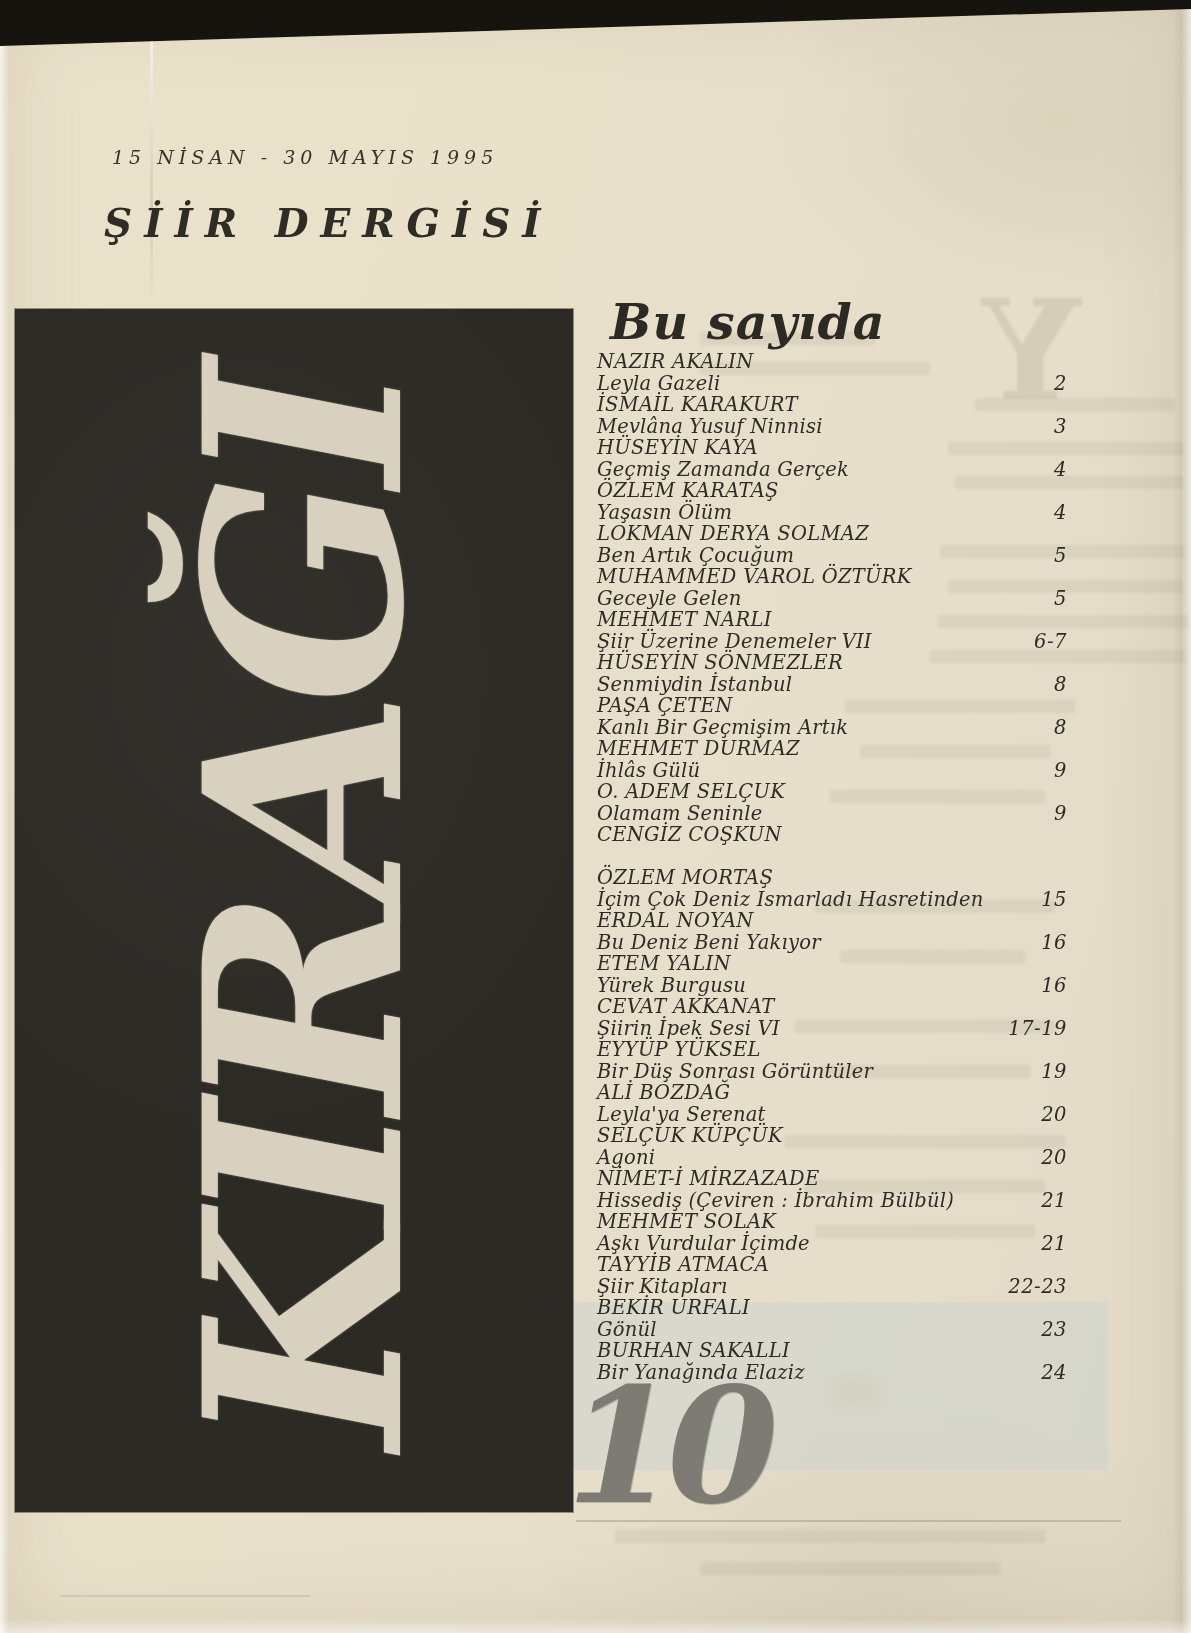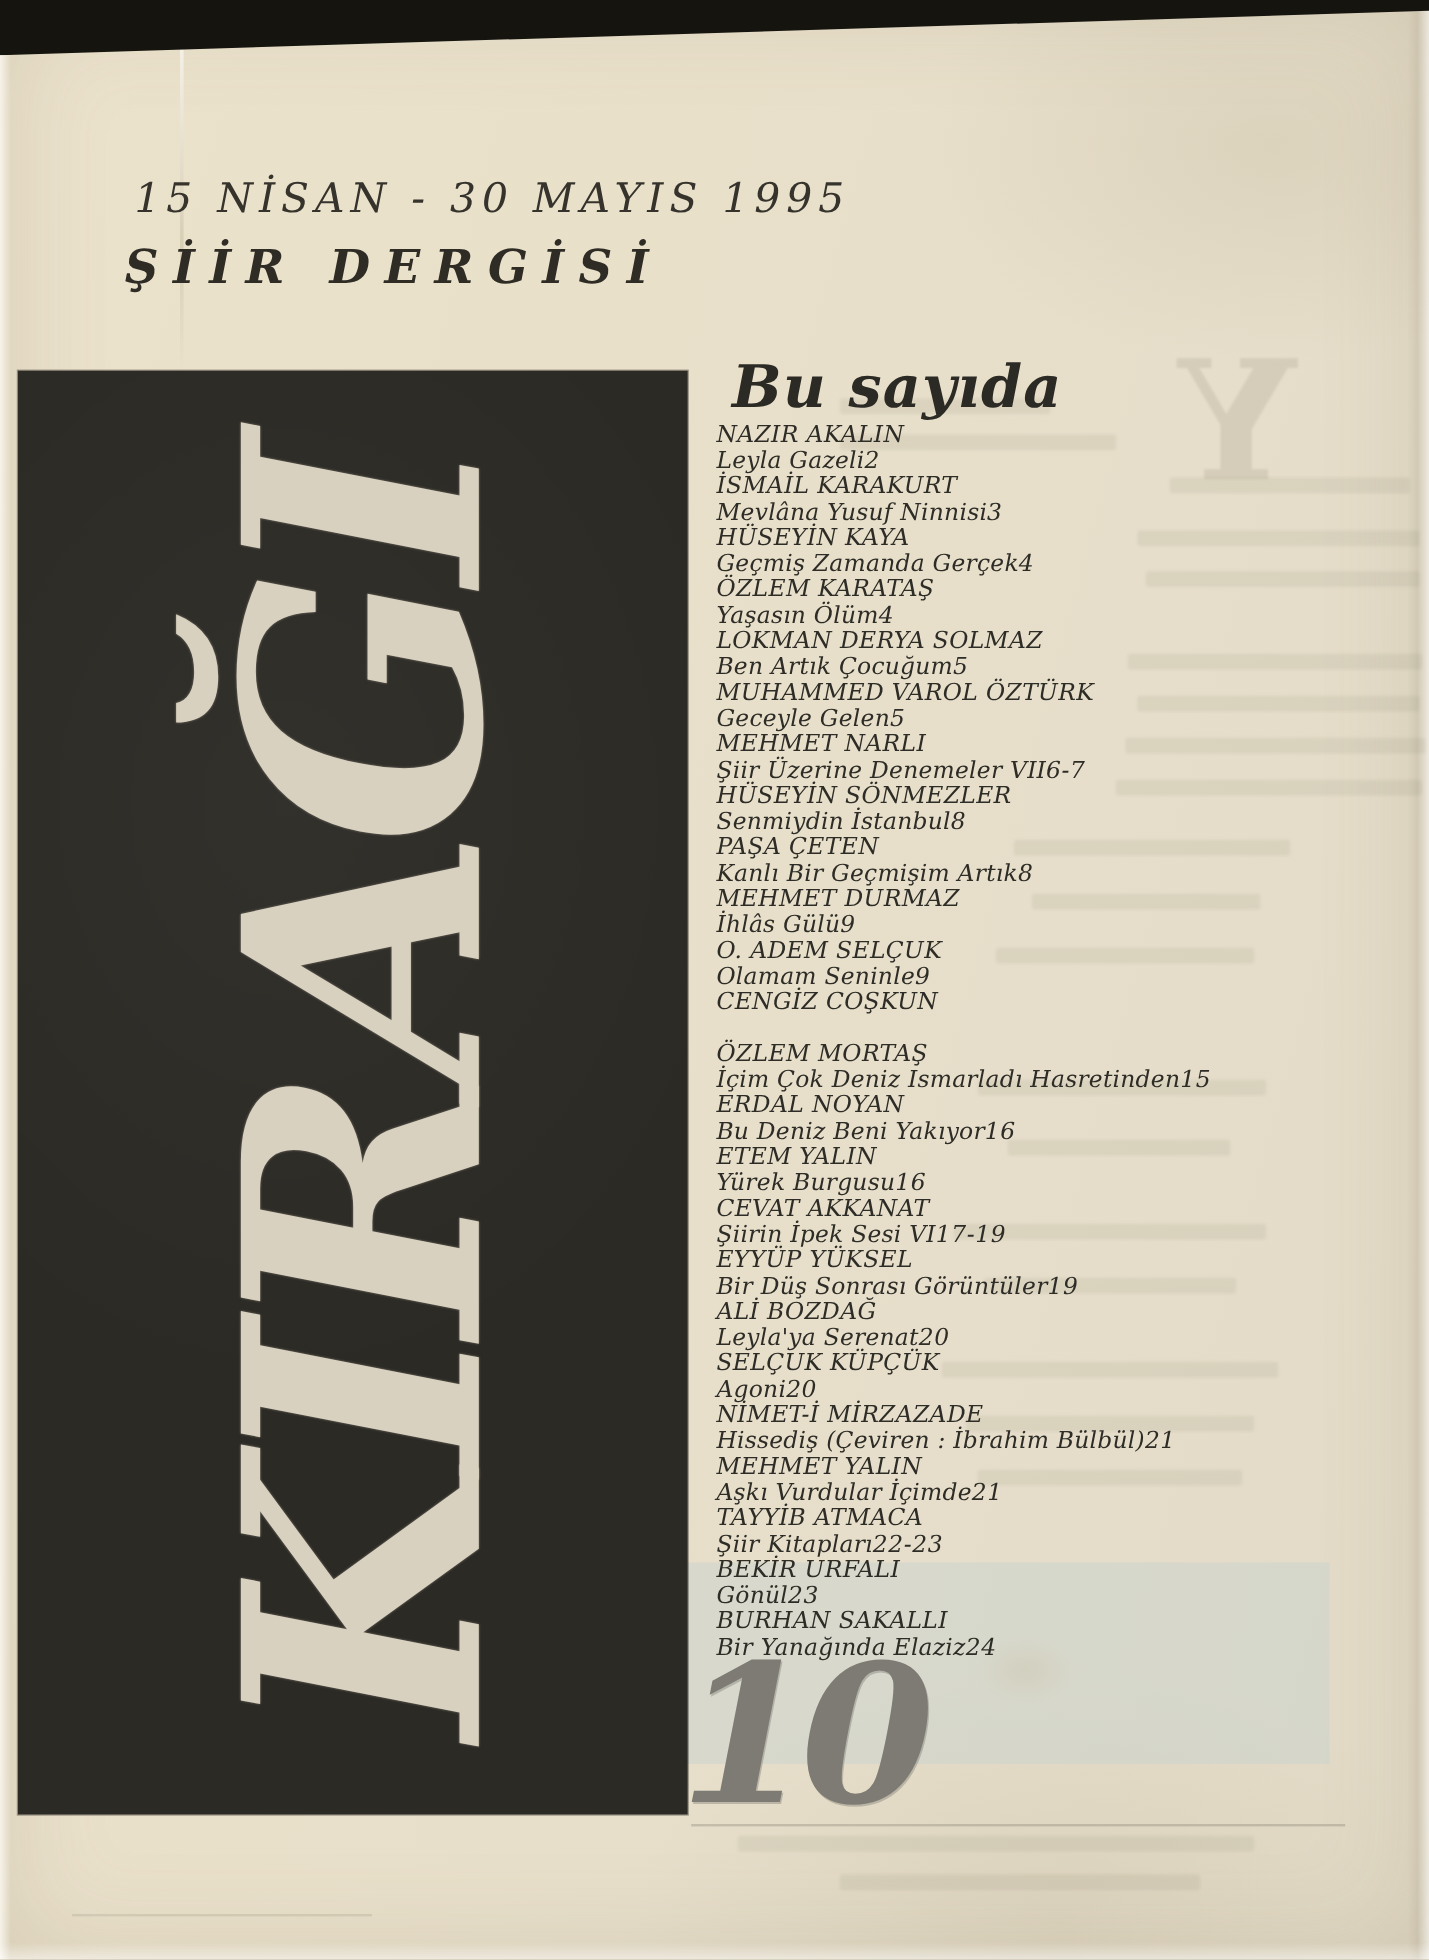--- a/index.html
+++ b/index.html
@@ -24,21 +24,21 @@
   .top-strip{
     position:absolute;left:0;top:0;width:100%;height:50px;z-index:8;
     background:#15140f;
     clip-path:polygon(0 0,100% 0,100% 9px,0 46px);
   }
   .crease-v{position:absolute;left:150px;top:40px;width:3px;height:270px;z-index:2;
     background:linear-gradient(to bottom,rgba(255,255,255,.55),rgba(160,150,120,.25) 60%,rgba(0,0,0,0));}
   
   .date-line{
     position:absolute;left:112px;top:146px;z-index:4;
-    font-size:34px;font-style:italic;font-weight:500;letter-spacing:5px;
+    font-size:19px;font-style:italic;font-weight:500;letter-spacing:5px;
     color:#35332c;white-space:nowrap;
   }
   .subtitle-line{
     position:absolute;left:104px;top:184px;z-index:4;
     font-size:39px;font-style:italic;font-weight:bold;letter-spacing:12px;
     color:#2e2c25;white-space:nowrap;margin-top:16px;
   }
   
   .masthead{
     position:absolute;left:15px;top:309px;width:558px;height:1203px;z-index:3;
@@ -73,21 +73,21 @@
   }
   .toc{
     position:absolute;left:597px;top:351px;width:470px;z-index:4;
   }
   .toc-entry{height:43px;}
   .toc-author{
     font-size:19.5px;line-height:21.5px;font-style:italic;
     color:#2d2c26;letter-spacing:.3px;white-space:nowrap;
   }
   .toc-title-line{
-    display:flex;justify-content:flex-start;align-items:baseline;
+    display:flex;justify-content:space-between;align-items:baseline;
     font-size:19.5px;line-height:21.5px;font-style:italic;color:#2d2c26;
   }
   .toc-title{white-space:nowrap;letter-spacing:.2px;}
   .toc-page{white-space:nowrap;letter-spacing:.5px;}
   
   .tint-panel{
     position:absolute;left:568px;top:1302px;width:540px;height:168px;z-index:1;
     background:#ccd3ce;opacity:.55;
   }
   .ghost{position:absolute;z-index:1;height:13px;border-radius:2px;
@@ -279,21 +279,21 @@
         </div>
       </div>
       <div class="toc-entry">
         <div class="toc-author">NİMET-İ MİRZAZADE</div>
         <div class="toc-title-line">
           <span class="toc-title">Hissediş (Çeviren : İbrahim Bülbül)</span>
           <span class="toc-page">21</span>
         </div>
       </div>
       <div class="toc-entry">
-        <div class="toc-author">MEHMET YALIN</div>
+        <div class="toc-author">MEHMET SOLAK</div>
         <div class="toc-title-line">
           <span class="toc-title">Aşkı Vurdular İçimde</span>
           <span class="toc-page">21</span>
         </div>
       </div>
       <div class="toc-entry">
         <div class="toc-author">TAYYİB ATMACA</div>
         <div class="toc-title-line">
           <span class="toc-title">Şiir Kitapları</span>
           <span class="toc-page">22-23</span>

